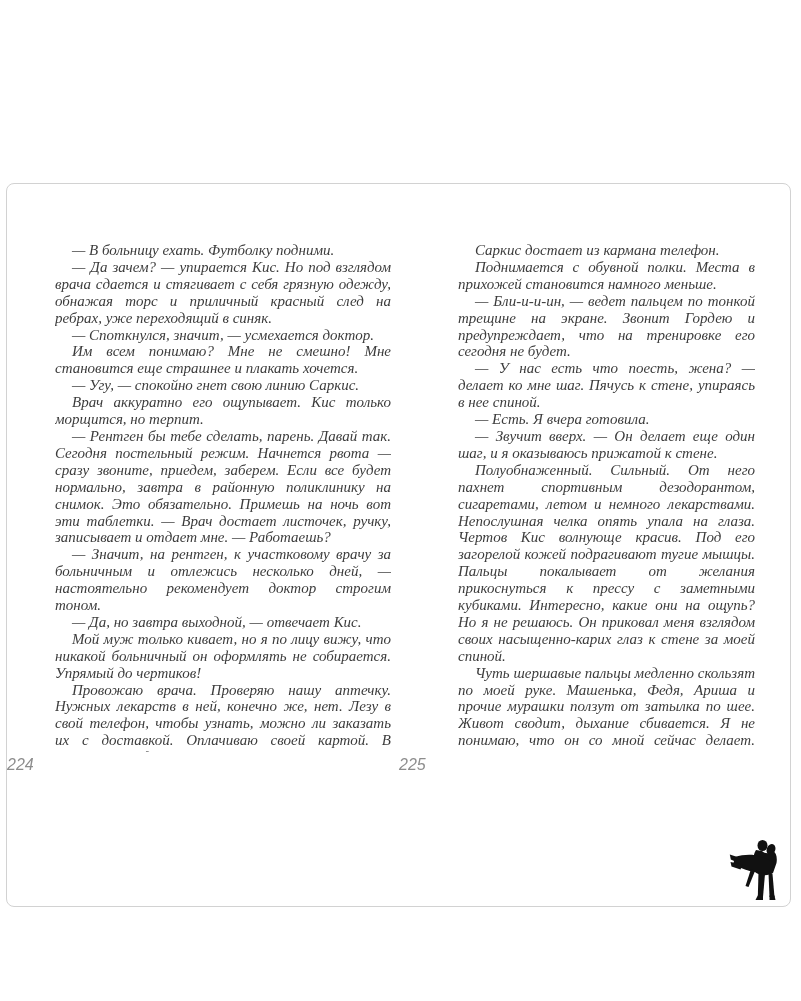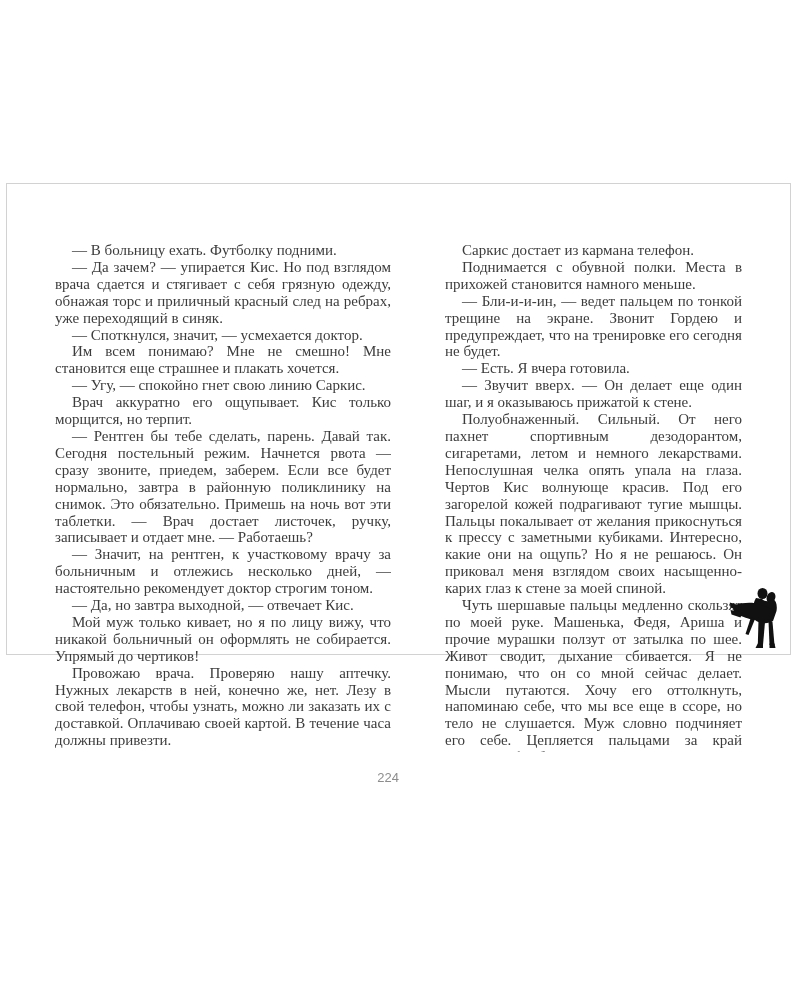--- a/index.html
+++ b/index.html
@@ -12,59 +12,60 @@
     width: 801px;
     height: 1001px;
     background: #ffffff;
     overflow: hidden;
   }
   .book-spread {
     position: absolute;
     left: 6px;
     top: 183px;
     width: 785px;
-    height: 472px;
+    height: 724px;
     background: #ffffff;
     border: 1px solid #d2d2d2;
-    border-radius: 0;
+    border-radius: 8px;
     box-sizing: border-box;
+    font-style: italic;
   }
   .page-half {
     position: absolute;
     top: 0;
     height: 100%;
   }
   .page-half.left  { left: 0;     width: 392px; }
   .page-half.right { left: 392px; width: 391px; }
   .page-text {
     position: absolute;
     top: 58px;
     height: 510px;
     overflow: hidden;
     font-family: "Liberation Serif", "DejaVu Serif", serif;
     font-size: 15px;
     line-height: 16.9px;
     color: #3c3c3c;
     text-align: justify;
   }
   .page-half.left  .page-text { left: 48px; width: 336px; }
-  .page-half.right .page-text { left: 46px; width: 297px; }
+  .page-half.right .page-text { left: 59px; width: 297px; }
   .page-text p {
     margin: 0;
     padding: 0;
     text-indent: 17px;
   }
   .page-number {
     position: absolute;
-    top: 586px;
+    top: 572px;
     left: 0;
     width: 100%;
-    text-align: right;
+    text-align: left;
     font-family: "Liberation Sans", "DejaVu Sans", sans-serif;
-    font-size: 13px;
+    font-size: 16px;
     color: #8d8d8d;
   }
   .silhouette {
     position: absolute;
     right: 9px;
     bottom: 5px;
     width: 52px;
     height: 62px;
   }
 </style>
@@ -90,25 +91,27 @@
           <p>Провожаю врача. Проверяю нашу аптечку. Нужных лекарств в ней, конечно же, нет. Лезу в свой телефон, чтобы узнать, можно ли заказать их с доставкой. Оплачиваю своей картой. В течение часа должны привезти.</p>
         </div>
       <div class="page-number">224</div>
     </div>
 
     <div class="page-half right">
       <div class="page-text">
           <p>Саркис достает из кармана телефон.</p>
           <p>Поднимается с обувной полки. Места в прихожей становится намного меньше.</p>
           <p>— Бли-и-и-ин, — ведет пальцем по тонкой трещине на экране. Звонит Гордею и предупреждает, что на тренировке его сегодня не будет.</p>
+          <p>— У нас есть что поесть, жена? — делает ко мне шаг. Пячусь к стене, упираясь в нее спиной.</p>
           <p>— Есть. Я вчера готовила.</p>
           <p>— Звучит вверх. — Он делает еще один шаг, и я оказываюсь прижатой к стене.</p>
           <p>Полуобнаженный. Сильный. От него пахнет спортивным дезодорантом, сигаретами, летом и немного лекарствами. Непослушная челка опять упала на глаза. Чертов Кис волнующе красив. Под его загорелой кожей подрагивают тугие мышцы. Пальцы покалывает от желания прикоснуться к прессу с заметными кубиками. Интересно, какие они на ощупь? Но я не решаюсь. Он приковал меня взглядом своих насыщенно-карих глаз к стене за моей спиной.</p>
           <p>Чуть шершавые пальцы медленно скользят по моей руке. Машенька, Федя, Ариша и прочие мурашки ползут от затылка по шее. Живот сводит, дыхание сбивается. Я не понимаю, что он со мной сейчас делает. Мысли путаются. Хочу его оттолкнуть, напоминаю себе, что мы все еще в ссоре, но тело не слушается. Муж словно подчиняет его себе. Цепляется пальцами за край домашней футболки. Тянет ее вверх. Касается кожи напряженного до</p>
         </div>
+      <div class="page-number">225</div>
 
       <svg class="silhouette" viewBox="0 0 52 62" xmlns="http://www.w3.org/2000/svg">
         <g fill="#111111">
 
           <ellipse cx="33.5" cy="6.5" rx="5" ry="5.6"></ellipse>
 
           <ellipse cx="42" cy="10.5" rx="4.3" ry="5.6" transform="rotate(22 42 10.5)"></ellipse>
 
           <path d="M27 11 C24 16 24 21 26 25 L26 33 C30 37 40 37 44 34 L47.5 24 C48.5 18 47 13.5 44 12 C41 15 36 15 33 12 Z"></path>
 

